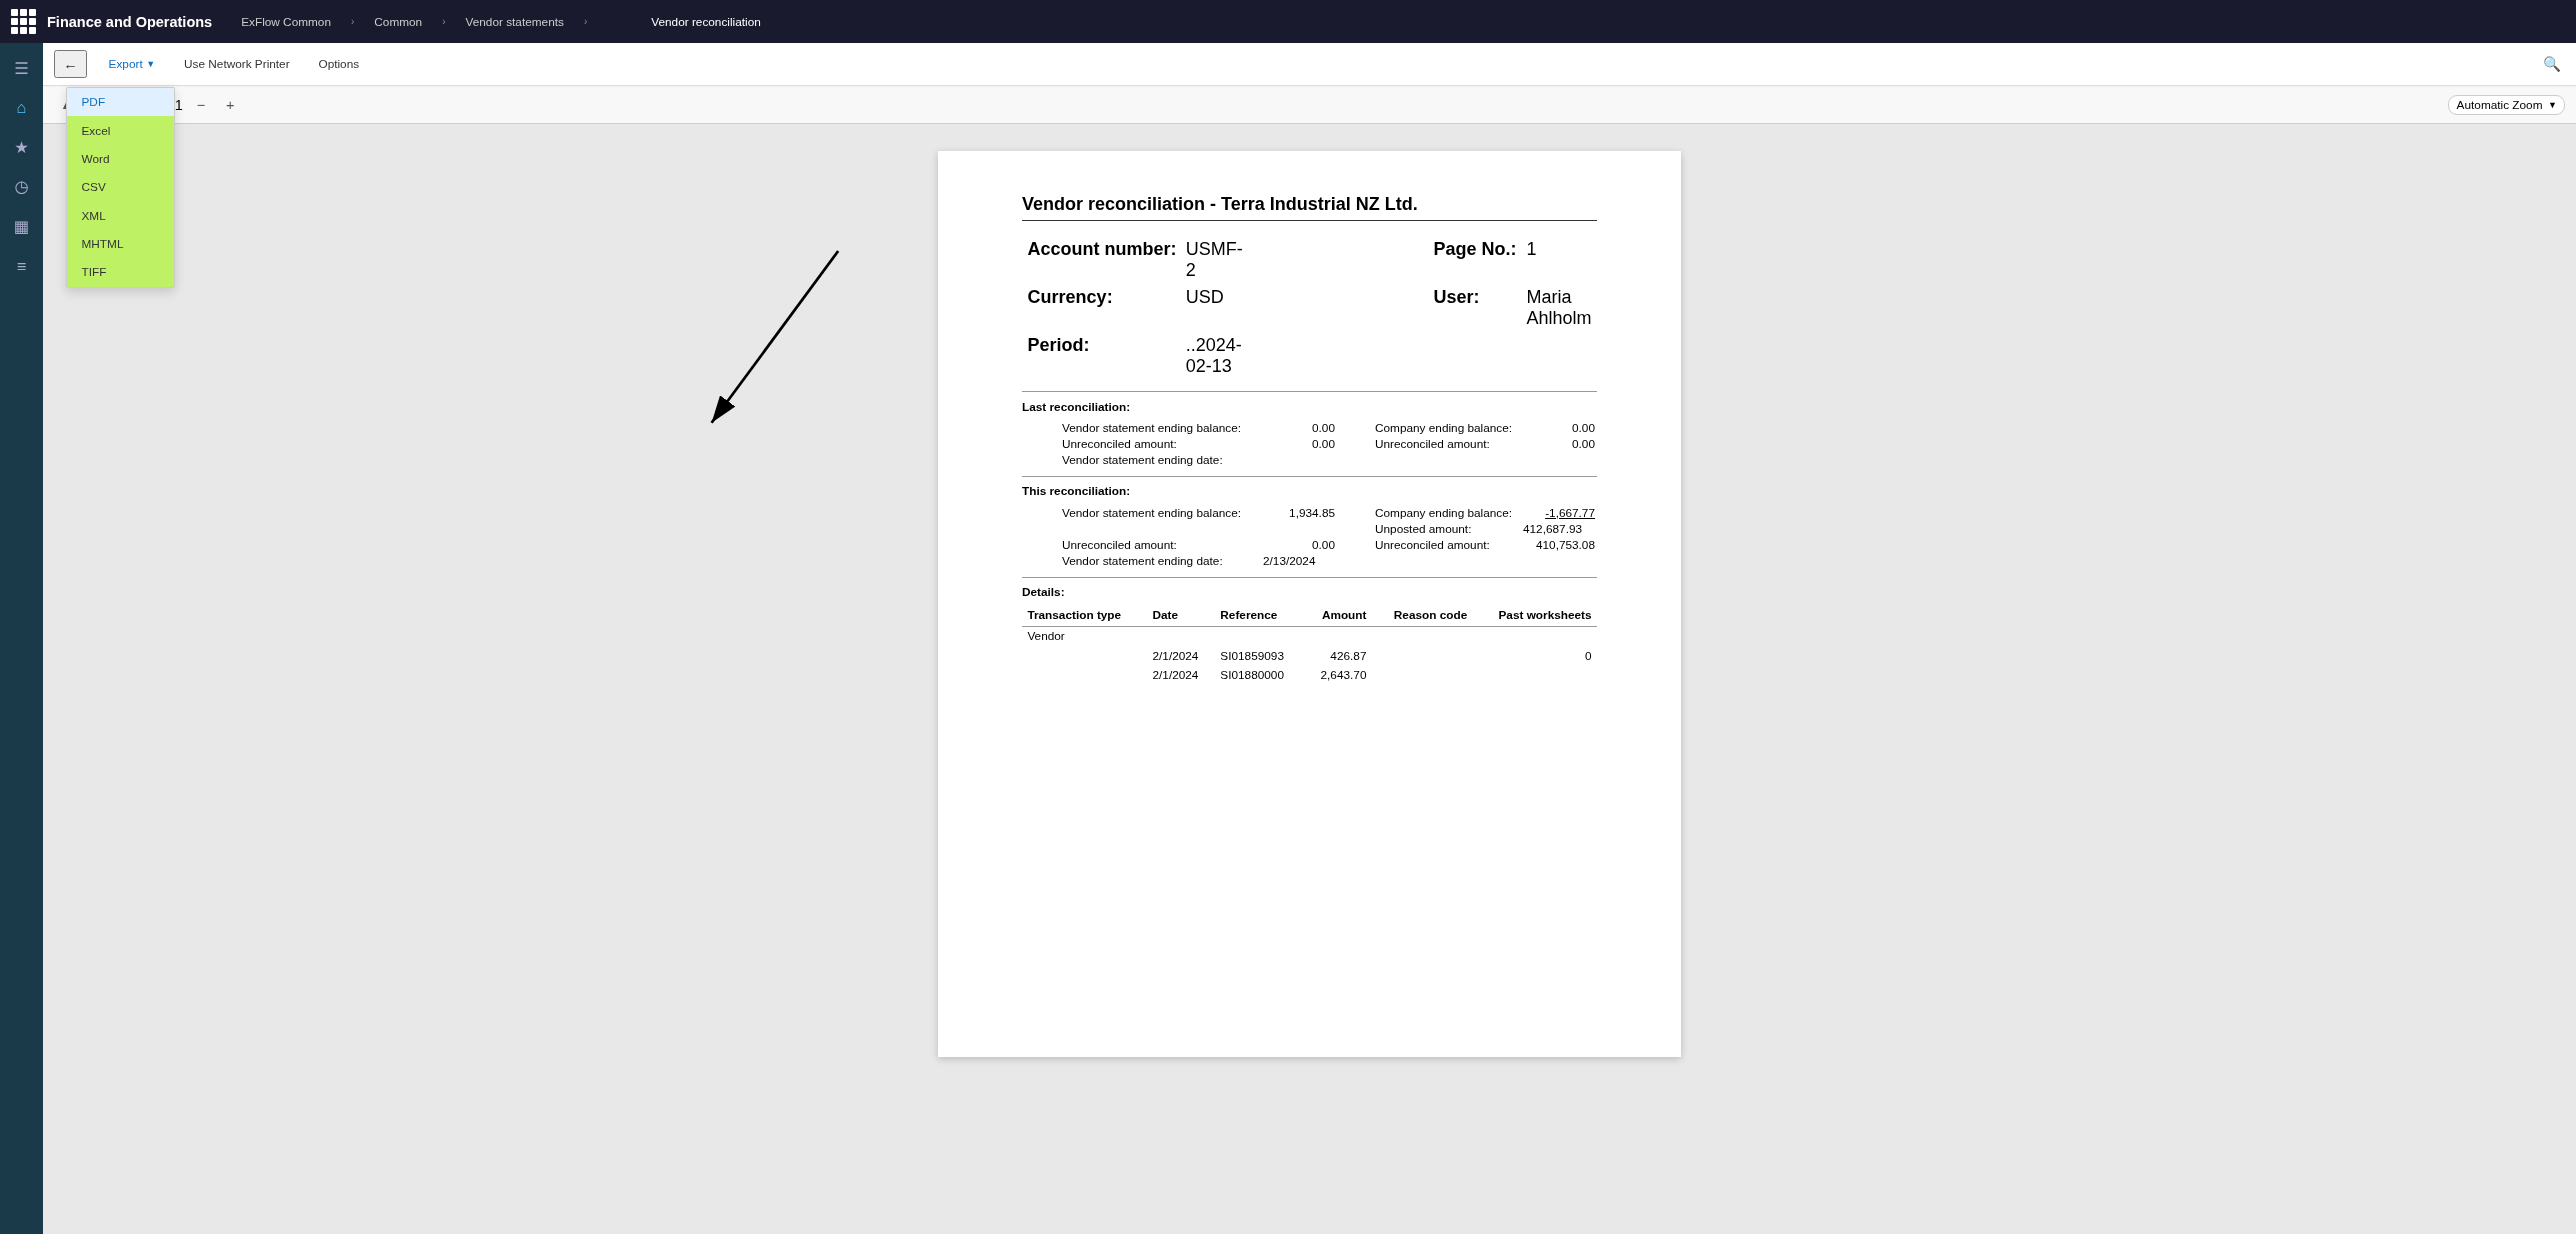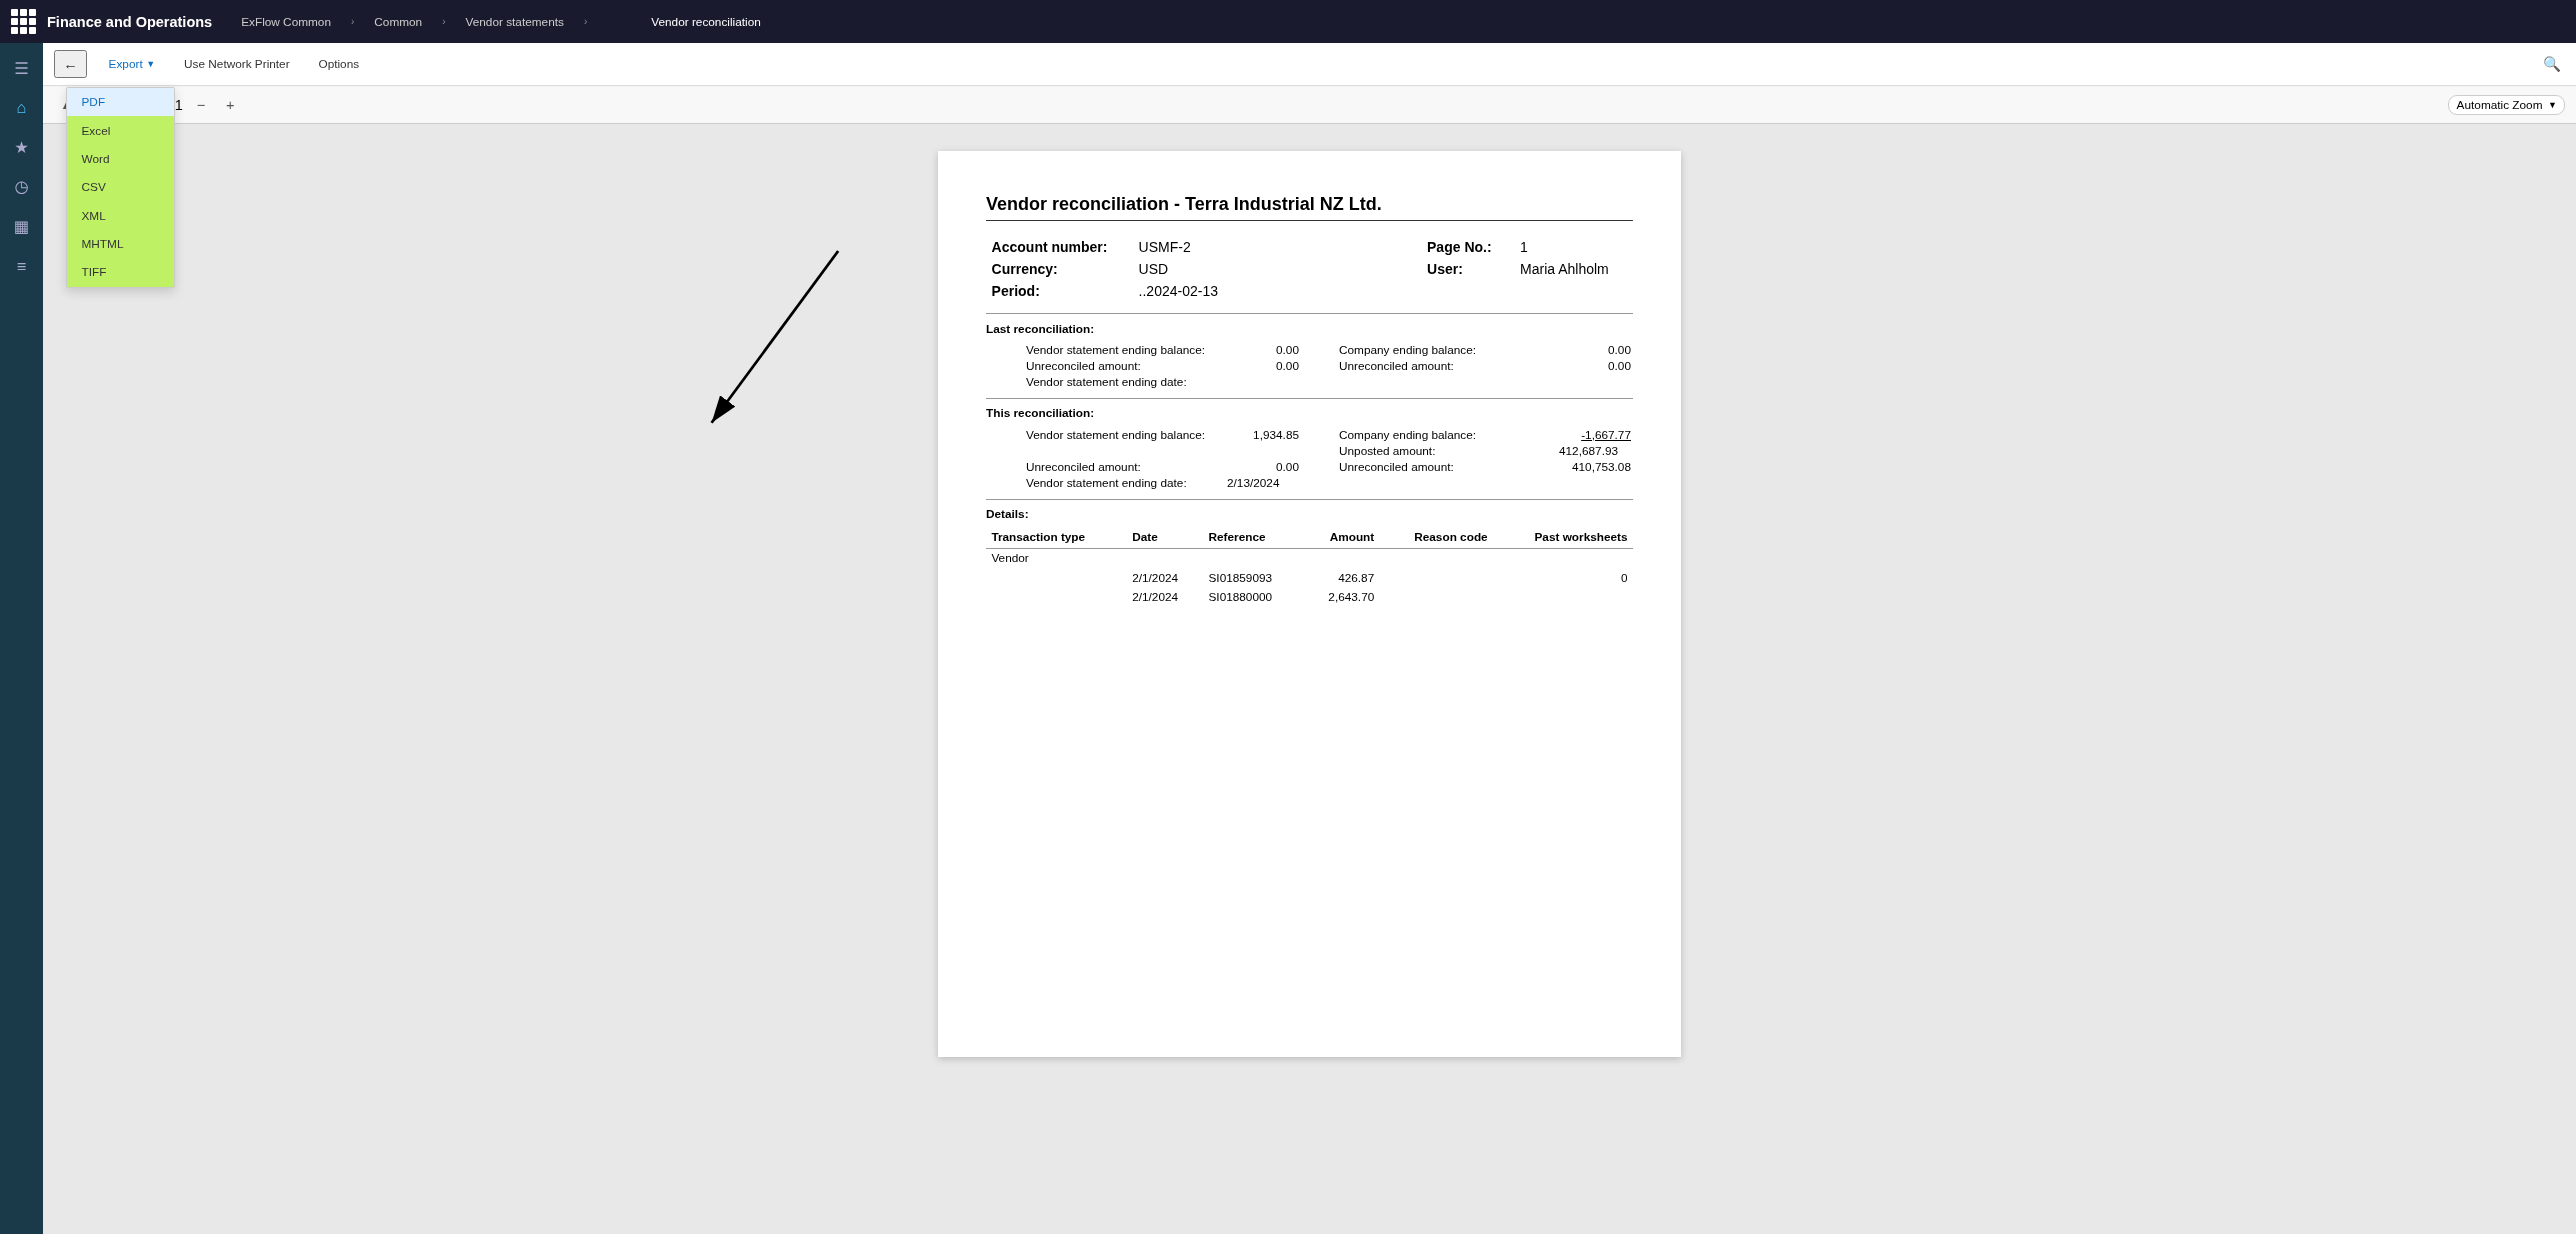--- a/index.html
+++ b/index.html
@@ -192,35 +192,35 @@
     .doc-container {
       display: flex;
       justify-content: center;
       padding: 27px 18px;
     }
     .doc-page {
       background: white;
       width: 743px;
       min-height: 906px;
       box-shadow: 0 1.8px 7.2px rgba(0,0,0,0.2);
-      padding: 43px 48px;
+      padding: 43px 84px;
       position: relative;
     }
 
     
     .doc-title {
       font-size: 18px;
       font-weight: 700;
       border-bottom: 1.8px solid #333;
       padding-bottom: 5.4px;
       margin-bottom: 14.5px;
     }
     .doc-meta-table {
       width: 100%;
-      font-size: 14px;
+      font-size: 18px;
       margin-bottom: 11px;
     }
     .doc-meta-table td {
       padding: 1.8px 3.6px;
       vertical-align: top;
     }
     .doc-meta-table td.label {
       font-weight: 700;
       white-space: nowrap;
     }

